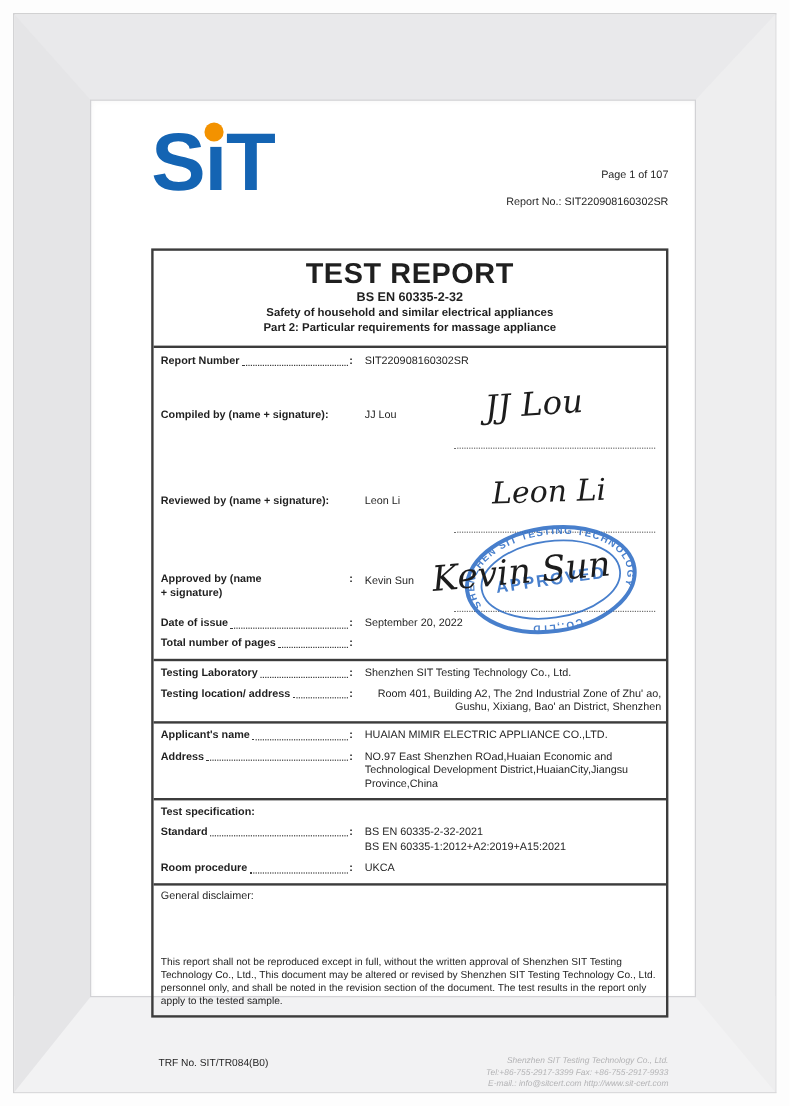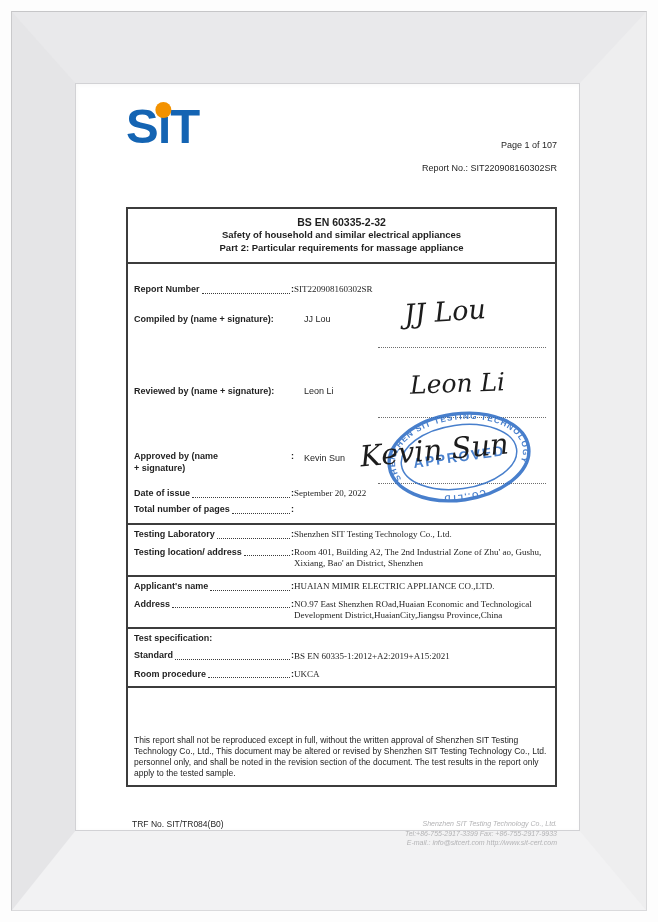--- a/index.html
+++ b/index.html
@@ -14,21 +14,21 @@
          border-style:solid;
          border-width:72px 67px 80px 64px;
          border-color:#e9e9eb #eeeeef #f2f2f3 #e5e5e7; }
   .page { width:100%; height:100%; background:#ffffff;
           box-shadow:0 0 0 1px #d2d2d5, inset 1px 1px 4px rgba(0,0,0,0.03);
           position:relative; color:#1f1f1f; }
   .content { padding:19px 22px 0 50px; }
 
   
   .page-head { display:flex; justify-content:space-between; align-items:flex-start; height:88px; }
-  .logo { font-size:49px; font-weight:bold; line-height:0.95; letter-spacing:-1px; color:#1464b3; }
+  .logo { font-size:68px; font-weight:bold; line-height:0.95; letter-spacing:-1px; color:#1464b3; }
   .logo .li { position:relative; display:inline-block; color:#1464b3; }
   .logo .li .dot { position:absolute; left:50%; transform:translateX(-54%);
                    top:-1px; width:16px; height:16px; border-radius:50%; background:#f39200; }
   .head-right { text-align:right; font-size:9px; margin-top:37px; }
   .head-right .pg { margin-bottom:13px; }
 
   
   .doc-table { margin-top:16px; border:2px solid #3c3c3c; width:431px; font-size:9px; line-height:1.3; }
   .sect { border-top:2px solid #3c3c3c; }
   .sect:first-child { border-top:none; }
@@ -36,27 +36,27 @@
   .title-block { text-align:center; padding:7px 4px 8px; }
   .title-block .t1 { font-size:24px; font-weight:bold; letter-spacing:0.5px; line-height:26px; }
   .title-block .t2 { font-size:10.5px; font-weight:bold; line-height:13px; }
   .title-block .t3, .title-block .t4 { font-size:9.5px; font-weight:bold; line-height:12.5px; }
 
   .lrow { display:flex; align-items:flex-start; padding:2px 4px 2px 6px; }
   .lbl { width:160px; flex:none; display:flex; font-weight:bold; }
   .lbl .t { white-space:nowrap; }
   .lbl .leader { flex:1; border-bottom:1.6px dotted #3b3b3b; margin:0 1px 2px 2px; align-self:flex-end; min-width:4px; }
   .lbl .c { font-weight:bold; }
-  .val { flex:1;font-family:Liberation Serif, serif; }
+  .val { margin-left:10px; flex:1; }
 
   
   .sigrow { position:relative; }
   .sigrow .albl { position:absolute; left:6px; width:160px; display:flex; font-weight:bold; }
   .sigrow .aval { position:absolute; left:176px; }
-  .row-report  { height:34px; padding-top:20px; }
+  .row-report  { height:34px; padding-top:5px; }
   .row-comp    { height:58px; }
   .row-rev     { height:80px; }
   .row-appr    { height:50px; }
   .row-date    { height:16px; }
   .row-total   { height:16px; margin-bottom:5px;flex-direction:column; }
 
   .sigline { position:absolute; left:250px; width:168px; border-bottom:1.6px dotted #6e6e6e; }
   .signame { position:absolute; font-family:"DejaVu Serif", serif; font-style:italic;
              color:#1c1c1c; white-space:nowrap; z-index:3; }
   .sig-comp { left:276px; top:-4px; font-size:27px; transform:rotate(-4deg); }
@@ -92,20 +92,21 @@
         </div>
         <div class="head-right">
           <div class="pg">Page 1 of 107</div>
           <div>Report No.: SIT220908160302SR</div>
         </div>
       </div>
 
       <div class="doc-table">
 
         <div class="sect title-block">
+          <div class="t1">TEST REPORT</div>
           <div class="t2">BS EN 60335-2-32</div>
           <div class="t3">Safety of household and similar electrical appliances</div>
           <div class="t4">Part 2: Particular requirements for massage appliance</div>
         </div>
 
         <div class="sect">
 
           <div class="lrow row-report">
             <div class="lbl">
                     <span class="t">Report Number</span>
@@ -179,21 +180,21 @@
 
         <div class="sect" style="padding:2px 0 3px;">
           <div class="lrow">
             <div class="lbl">
                     <span class="t">Testing Laboratory</span>
                     <span class="leader"></span>
                     <span class="c">:</span>
                   </div>
             <div class="val">Shenzhen SIT Testing Technology Co., Ltd.</div>
           </div>
-          <div class="lrow" style="padding-top:4px;">
+          <div class="lrow" style="padding-top:4px;text-align:right;">
             <div class="lbl">
                     <span class="t">Testing location/ address</span>
                     <span class="leader"></span>
                     <span class="c">:</span>
                   </div>
             <div class="val">Room 401, Building A2, The 2nd Industrial Zone of Zhu' ao, Gushu, Xixiang, Bao' an District, Shenzhen</div>
           </div>
         </div>
 
         <div class="sect" style="padding:2px 0 3px;">
@@ -219,34 +220,36 @@
           <div class="lrow">
             <div style="font-weight:bold;">Test specification:</div>
           </div>
           <div class="lrow" style="padding-top:3px;">
             <div class="lbl">
                     <span class="t">Standard</span>
                     <span class="leader"></span>
                     <span class="c"> :</span>
                   </div>
             <div class="val">
+              <div>BS EN 60335-2-32-2021</div>
               <div class="std-l2">BS EN 60335-1:2012+A2:2019+A15:2021</div>
             </div>
           </div>
           <div class="lrow" style="padding-top:4px;">
             <div class="lbl">
                     <span class="t">Room procedure</span>
                     <span class="leader"></span>
                     <span class="c">:</span>
                   </div>
             <div class="val">UKCA</div>
           </div>
         </div>
 
         <div class="sect disc">
+          <div class="dl">General disclaimer:</div>
           <div class="dt">This report shall not be reproduced except in full, without the written approval of Shenzhen SIT Testing Technology Co., Ltd., This document may be altered or revised by Shenzhen SIT Testing Technology Co., Ltd. personnel only, and shall be noted in the revision section of the document. The test results in the report only apply to the tested sample.</div>
         </div>
       </div>
 
       <div class="page-foot">
         <div class="trf">TRF No. SIT/TR084(B0)</div>
         <div class="foot-right">
           <div>Shenzhen SIT Testing Technology Co., Ltd.</div>
           <div>Tel:+86-755-2917-3399  Fax: +86-755-2917-9933</div>
           <div>E-mail.: info@sitcert.com  http://www.sit-cert.com</div>

